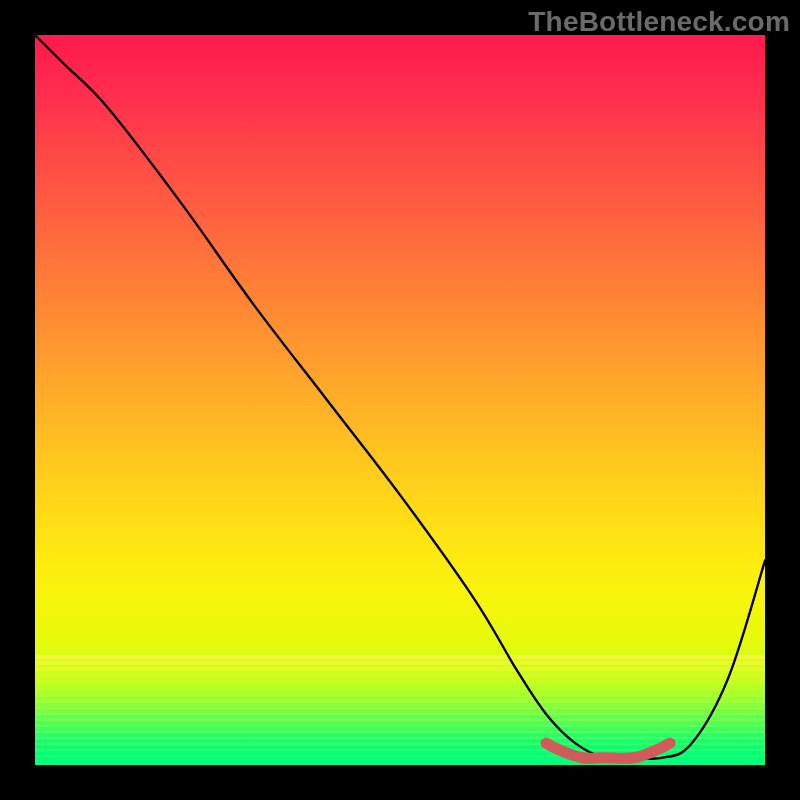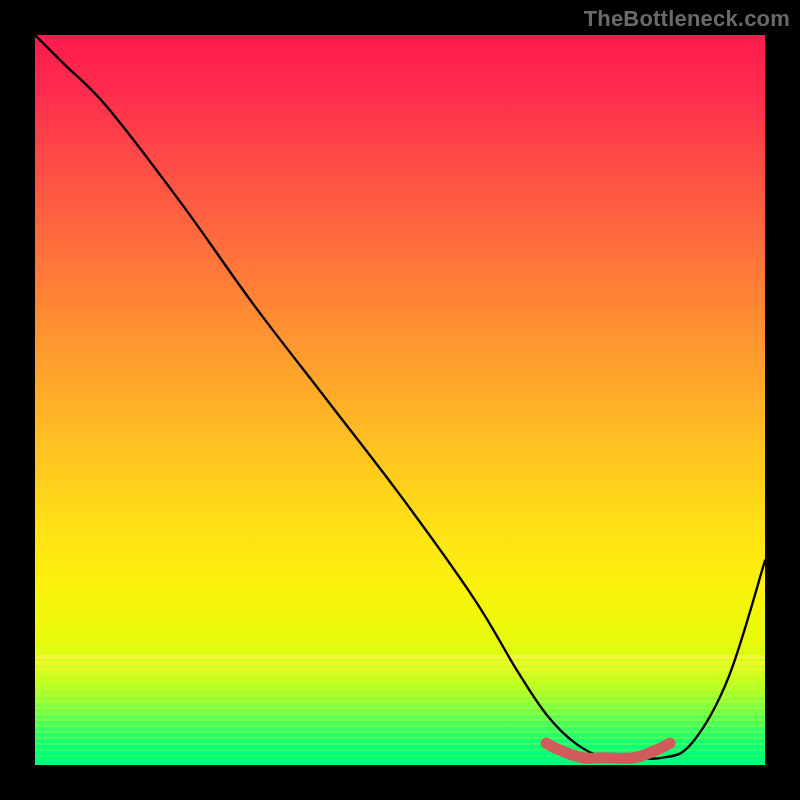--- a/index.html
+++ b/index.html
@@ -53,21 +53,21 @@
   .bands div {
     position: absolute;
     left: 0; right: 0;
     height: 4px;
   }
   .watermark {
     position: absolute;
     top: 6px;
     right: 10px;
     font-family: Arial, Helvetica, sans-serif;
-    font-size: 22px;
+    font-size: 28px;
     font-weight: 600;
     color: #6a6a6a;
     letter-spacing: 0.2px;
   }
   svg.curve {
     position: absolute;
     left: 0; top: 0;
     width: 730px;
     height: 730px;
   }

